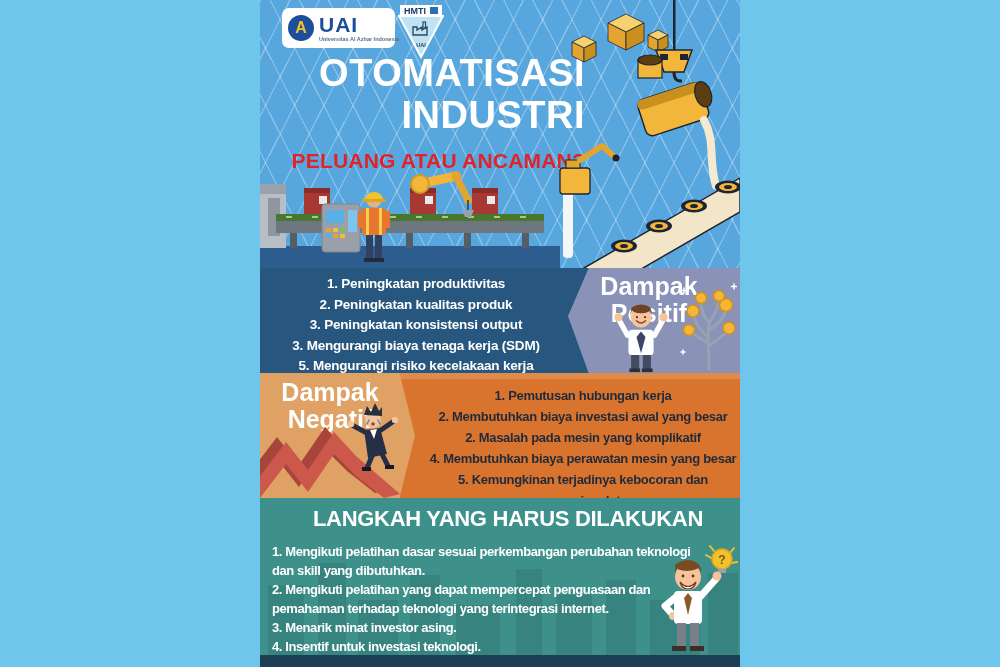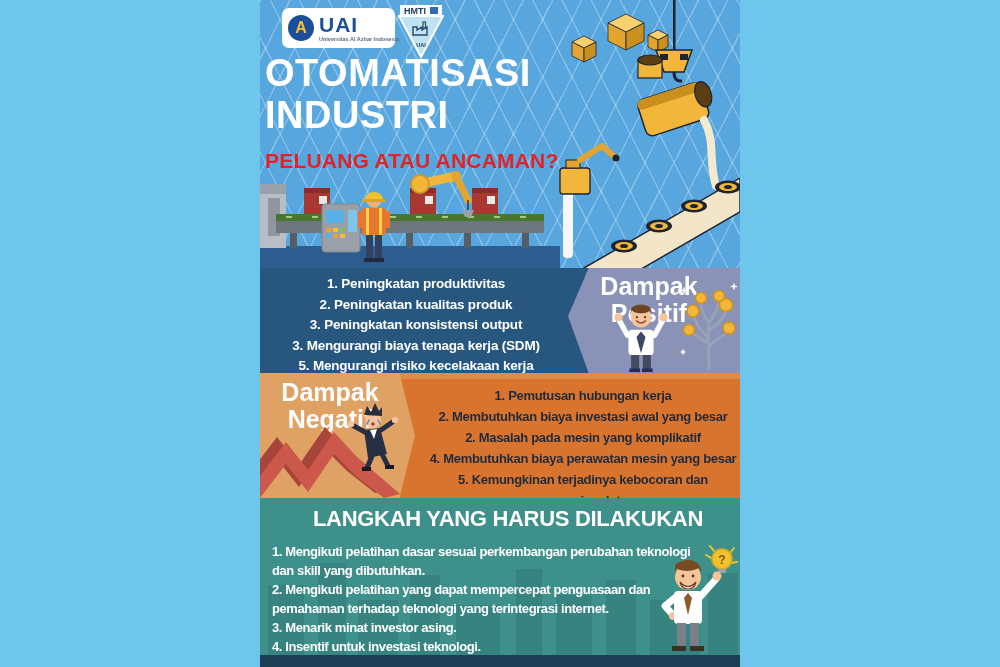--- a/index.html
+++ b/index.html
@@ -17,21 +17,21 @@
       repeating-linear-gradient(117deg, rgba(255,255,255,.26) 0 1.5px, transparent 1.5px 26px);
   }
   .uai-card{position:absolute;left:22px;top:8px;width:113px;height:40px;background:#fff;border-radius:7px;
     display:flex;align-items:center;padding:0 6px;box-sizing:border-box;}
   .uai-circle{width:26px;height:26px;border-radius:50%;background:#1B4E9B;color:#F2C12E;
     display:flex;align-items:center;justify-content:center;font-weight:800;font-size:16px;flex:0 0 auto;}
   .uai-textcol{margin-left:5px;line-height:1;}
   .uai-name{color:#1B4E9B;font-weight:800;font-size:21px;letter-spacing:1px;}
   .uai-sub{color:#5A6B84;font-size:5.5px;font-weight:700;margin-top:2px;white-space:nowrap;}
   .hmti-wrap{position:absolute;left:138px;top:3px;width:46px;height:56px;}
-  .title-block{position:absolute;left:5px;top:52px;width:320px;text-align:left;}
+  .title-block{position:absolute;left:5px;top:52px;width:320px;text-align:right;}
   .title-line{color:#fff;font-size:38px;font-weight:800;line-height:42px;letter-spacing:.5px;}
   .subtitle{color:#E32228;font-size:21px;font-weight:700;margin-top:13px;letter-spacing:.2px;}
   .factory-svg{position:absolute;left:0;top:170px;width:300px;height:98px;}
   .chimney{position:absolute;left:303px;top:188px;width:10px;height:70px;background:#F4F6F8;border-radius:4px;}
   .iso-svg{position:absolute;right:0;top:0;width:186px;height:268px;}
   
   .sec-pos{position:absolute;left:0;top:268px;width:480px;height:105px;background:#27567E;}
   .pos-list{position:absolute;left:10px;top:6px;width:292px;text-align:right;list-style:none;margin:0;padding:0;}
   .pos-list li{color:#fff;font-weight:700;font-size:13.5px;line-height:20.5px;letter-spacing:-.2px;white-space:nowrap;text-align:center;}
   .pos-panel{position:absolute;right:0;top:0;width:172px;height:105px;background:#8A93B7;

